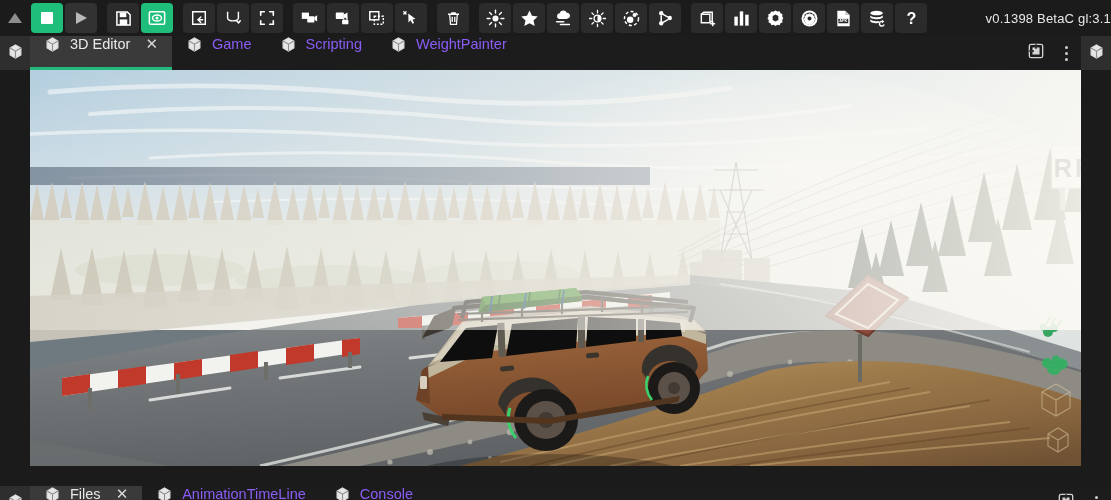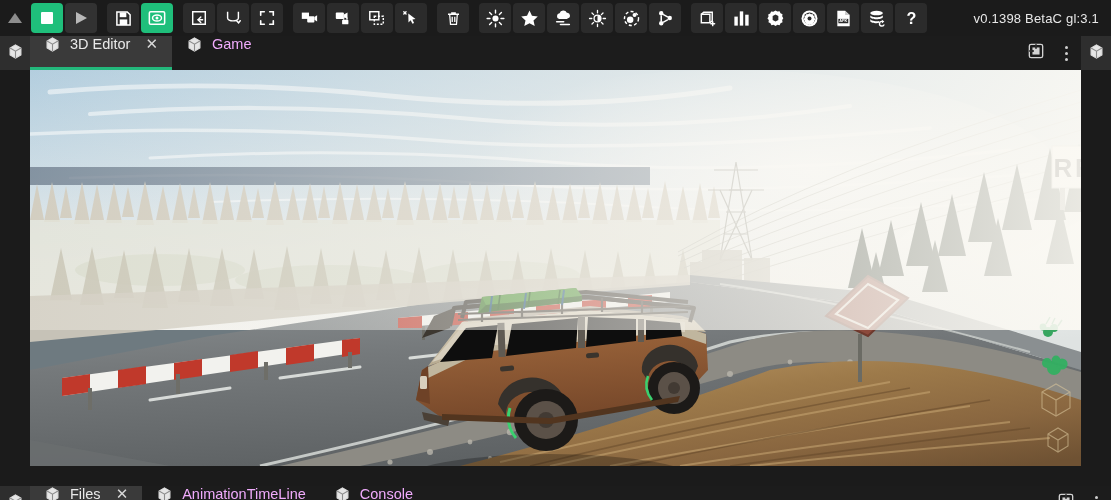--- a/index.html
+++ b/index.html
@@ -29,21 +29,21 @@
     border-radius: 4px;
     display: flex; align-items: center; justify-content: center;
     flex: 0 0 auto;
   }
   .tb-btn.green { background: #1fbf7b; }
   .tb-btn.dark  { background: #2b2b2b; }
   .tb-gap { width: 8px; flex: 0 0 auto; }
   .tb-spacer { flex: 1 1 auto; }
   #version-label {
     color: #e8e8e8; font-size: 13px;
-    padding-right: 12px; white-space: nowrap;
+    white-space: nowrap;
     letter-spacing: .2px;
     text-align: right;
   }
   .tb-btn svg, .tb-arrow svg { display: block; }
 
   
   .tabbar {
     position: absolute; left: 0; width: 1111px; height: 34px;
     background: #1c1c1c;
     display: flex; align-items: stretch;
@@ -61,21 +61,21 @@
     position: relative;
     flex: 0 0 auto;
     background: transparent;
   }
   .tab.active { background: #3a3a3a; }
   .tab.active::after {
     content: ""; position: absolute; left: 0; right: 0; bottom: 0;
     height: 3px; background: #23b87c;
   }
   .tab-label {
-    color: #f0abfc; font-size: 14.5px; white-space: nowrap;
+    color: #8b5cf6; font-size: 14.5px; white-space: nowrap;
   }
   .tab.active .tab-label { color: #e9e9e9; }
   .tab-close {
     color: #d8d8d8; font-size: 15px; line-height: 1;
     margin-left: 6px; font-weight: 300;
   }
   .tab-fill { flex: 1 1 auto; }
   .tab-tool {
     width: 30px; display: flex; align-items: center; justify-content: center;
     flex: 0 0 auto;
@@ -388,22 +388,40 @@
   <div class="tab">
     <span>
       <svg width="17" height="17" viewBox="0 0 20 20" fill="none" stroke="#dcdcdc" stroke-width="1.3">
         <path d="M10 2.2l6.4 3.7v8.2L10 17.8 3.6 14.1V5.9z" fill="#e6e6e6"></path>
         <path d="M3.6 5.9L10 9.6l6.4-3.7M10 9.6v8.2" stroke="#8c8c8c"></path>
       </svg>
     </span>
     <span class="tab-label">Game</span>
   </div>
 
-
-
+  <div class="tab">
+    <span>
+      <svg width="17" height="17" viewBox="0 0 20 20" fill="none" stroke="#dcdcdc" stroke-width="1.3">
+        <path d="M10 2.2l6.4 3.7v8.2L10 17.8 3.6 14.1V5.9z" fill="#e6e6e6"></path>
+        <path d="M3.6 5.9L10 9.6l6.4-3.7M10 9.6v8.2" stroke="#8c8c8c"></path>
+      </svg>
+    </span>
+    <span class="tab-label">Scripting</span>
+  </div>
+
+
+  <div class="tab">
+    <span>
+      <svg width="17" height="17" viewBox="0 0 20 20" fill="none" stroke="#dcdcdc" stroke-width="1.3">
+        <path d="M10 2.2l6.4 3.7v8.2L10 17.8 3.6 14.1V5.9z" fill="#e6e6e6"></path>
+        <path d="M3.6 5.9L10 9.6l6.4-3.7M10 9.6v8.2" stroke="#8c8c8c"></path>
+      </svg>
+    </span>
+    <span class="tab-label">WeightPainter</span>
+  </div>
 
 
   <div class="tab-fill"></div>
 
   <div class="tab-tool">
     <span>
       <svg width="16" height="16" viewBox="0 0 18 18" fill="none" stroke="#d2d2d2" stroke-width="1.5">
         <rect x="1.5" y="1.5" width="15" height="15" rx="2"></rect>
         <path d="M5 5h8v8H5z" fill="#d2d2d2" stroke="none"></path>
         <path d="M1.5 9h5M9 1.5v5" stroke="#2b2b2b" stroke-width="2"></path>

